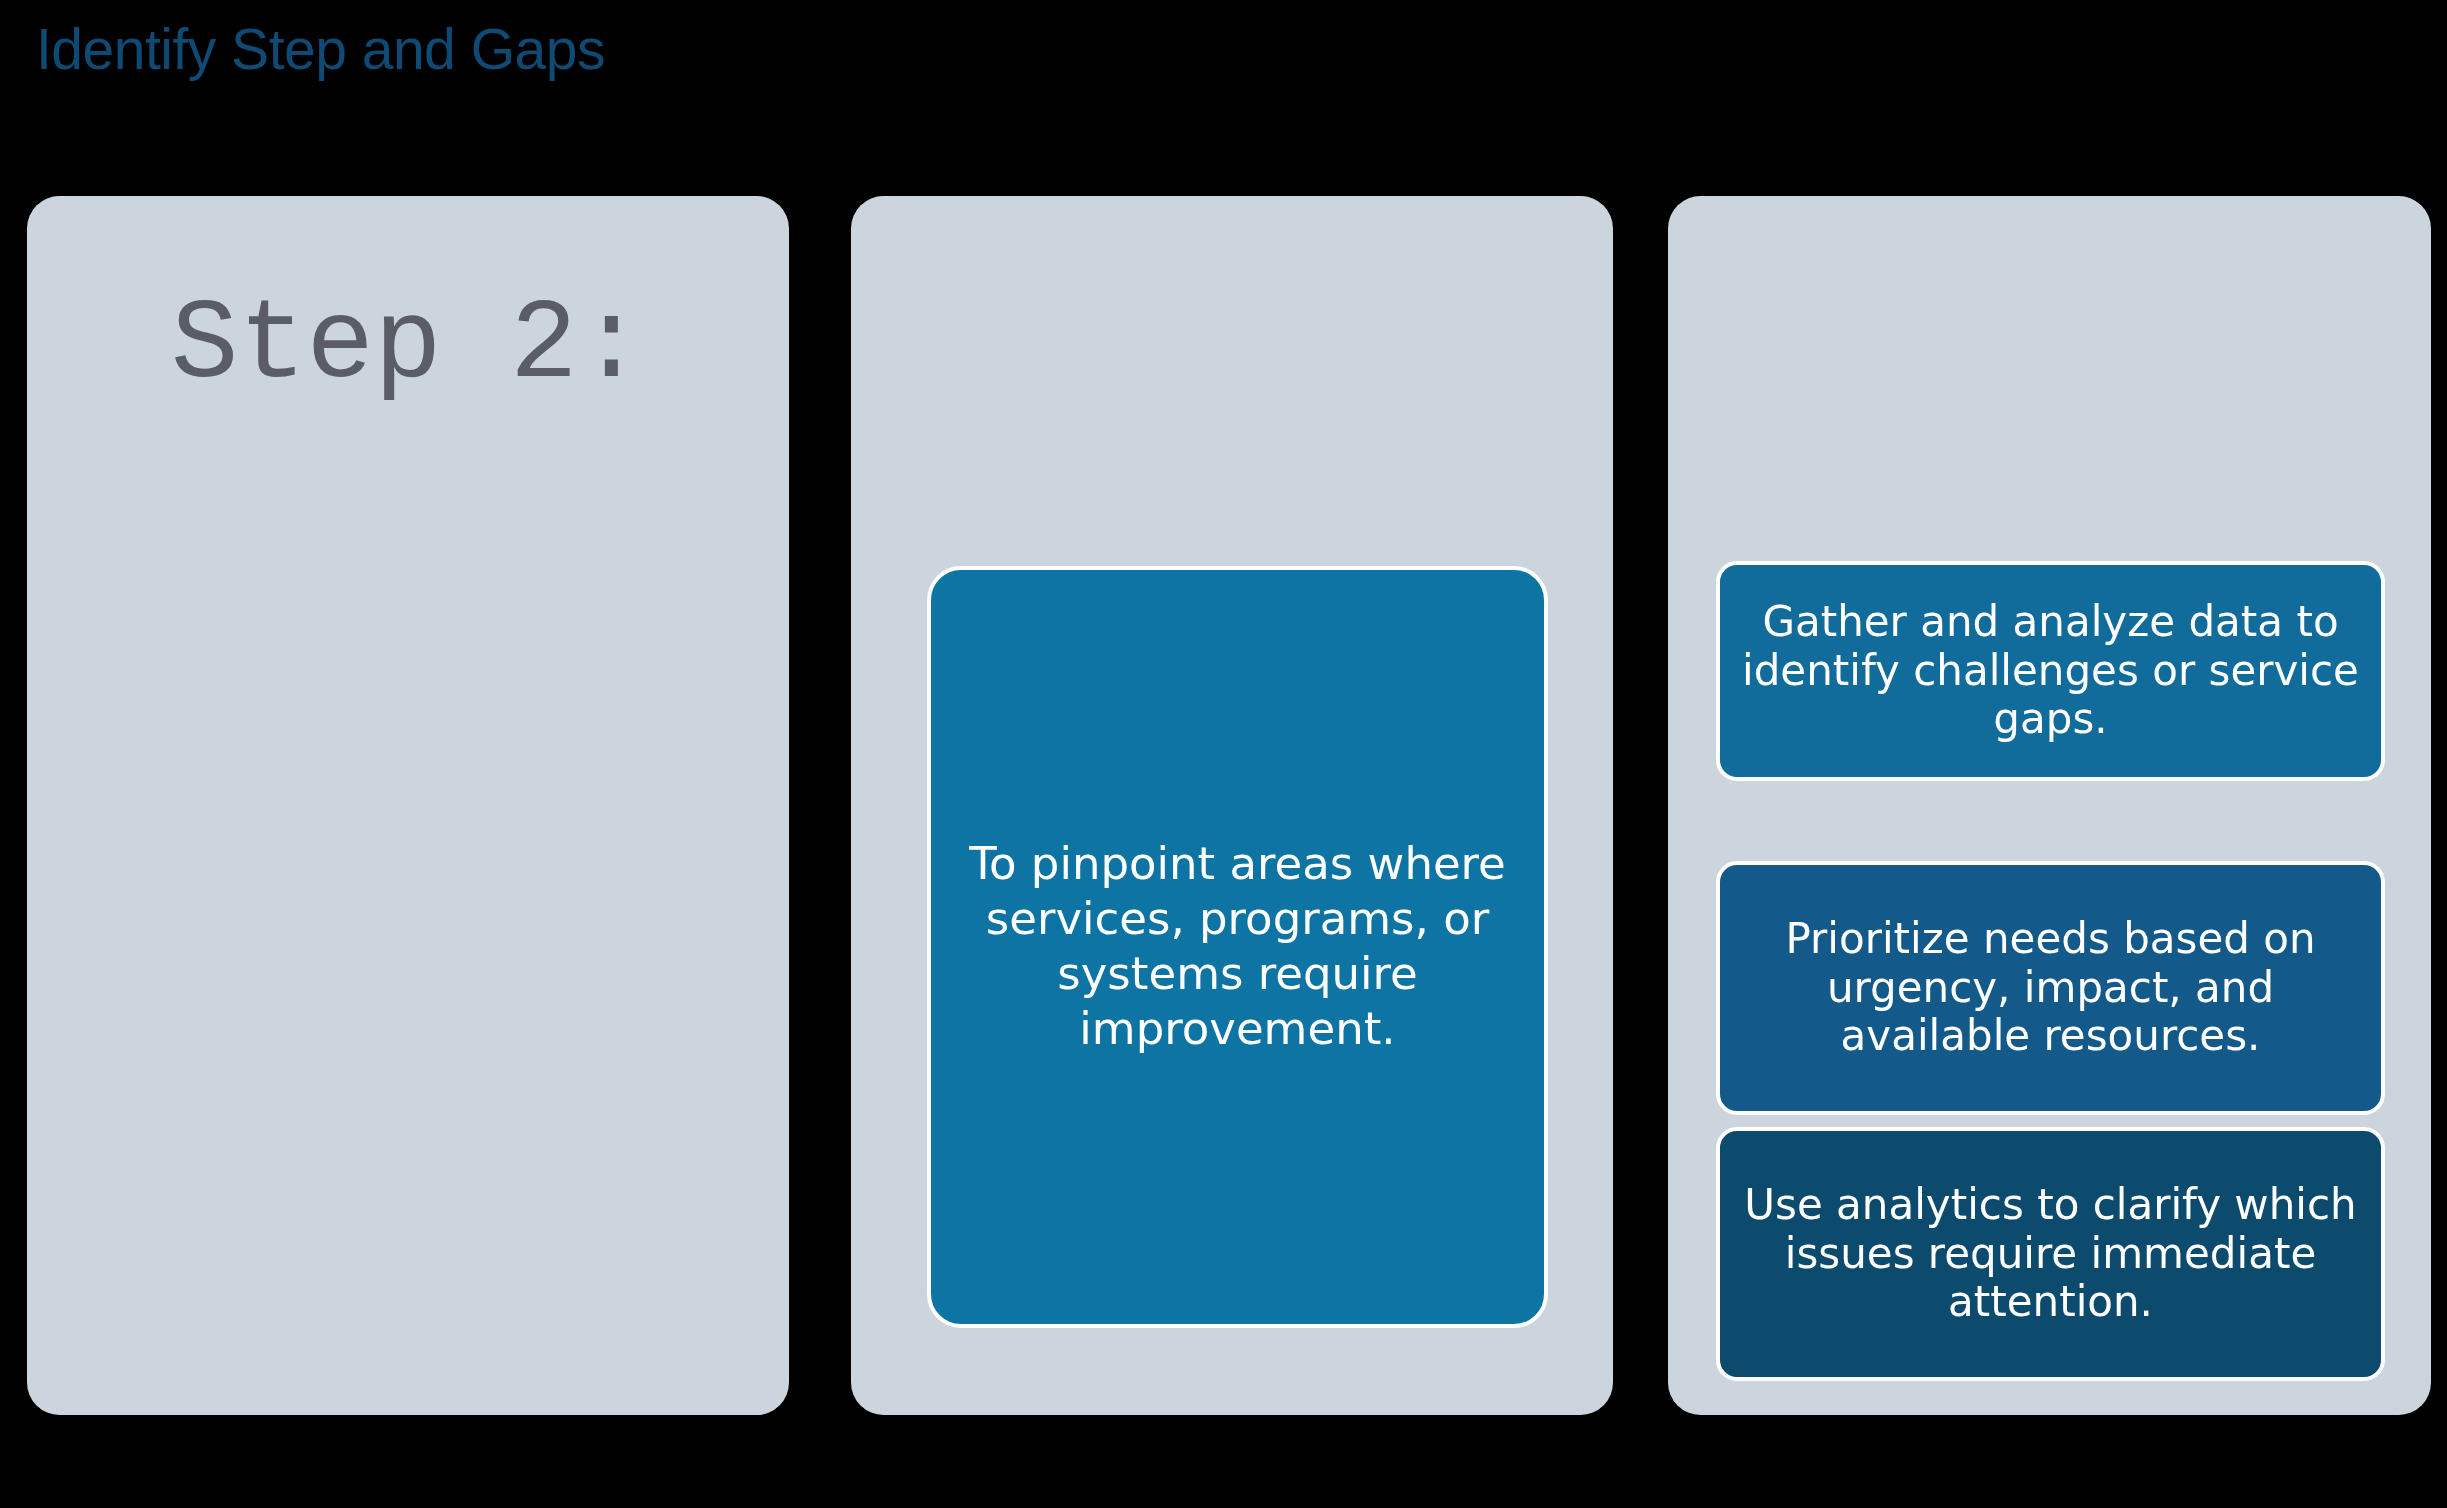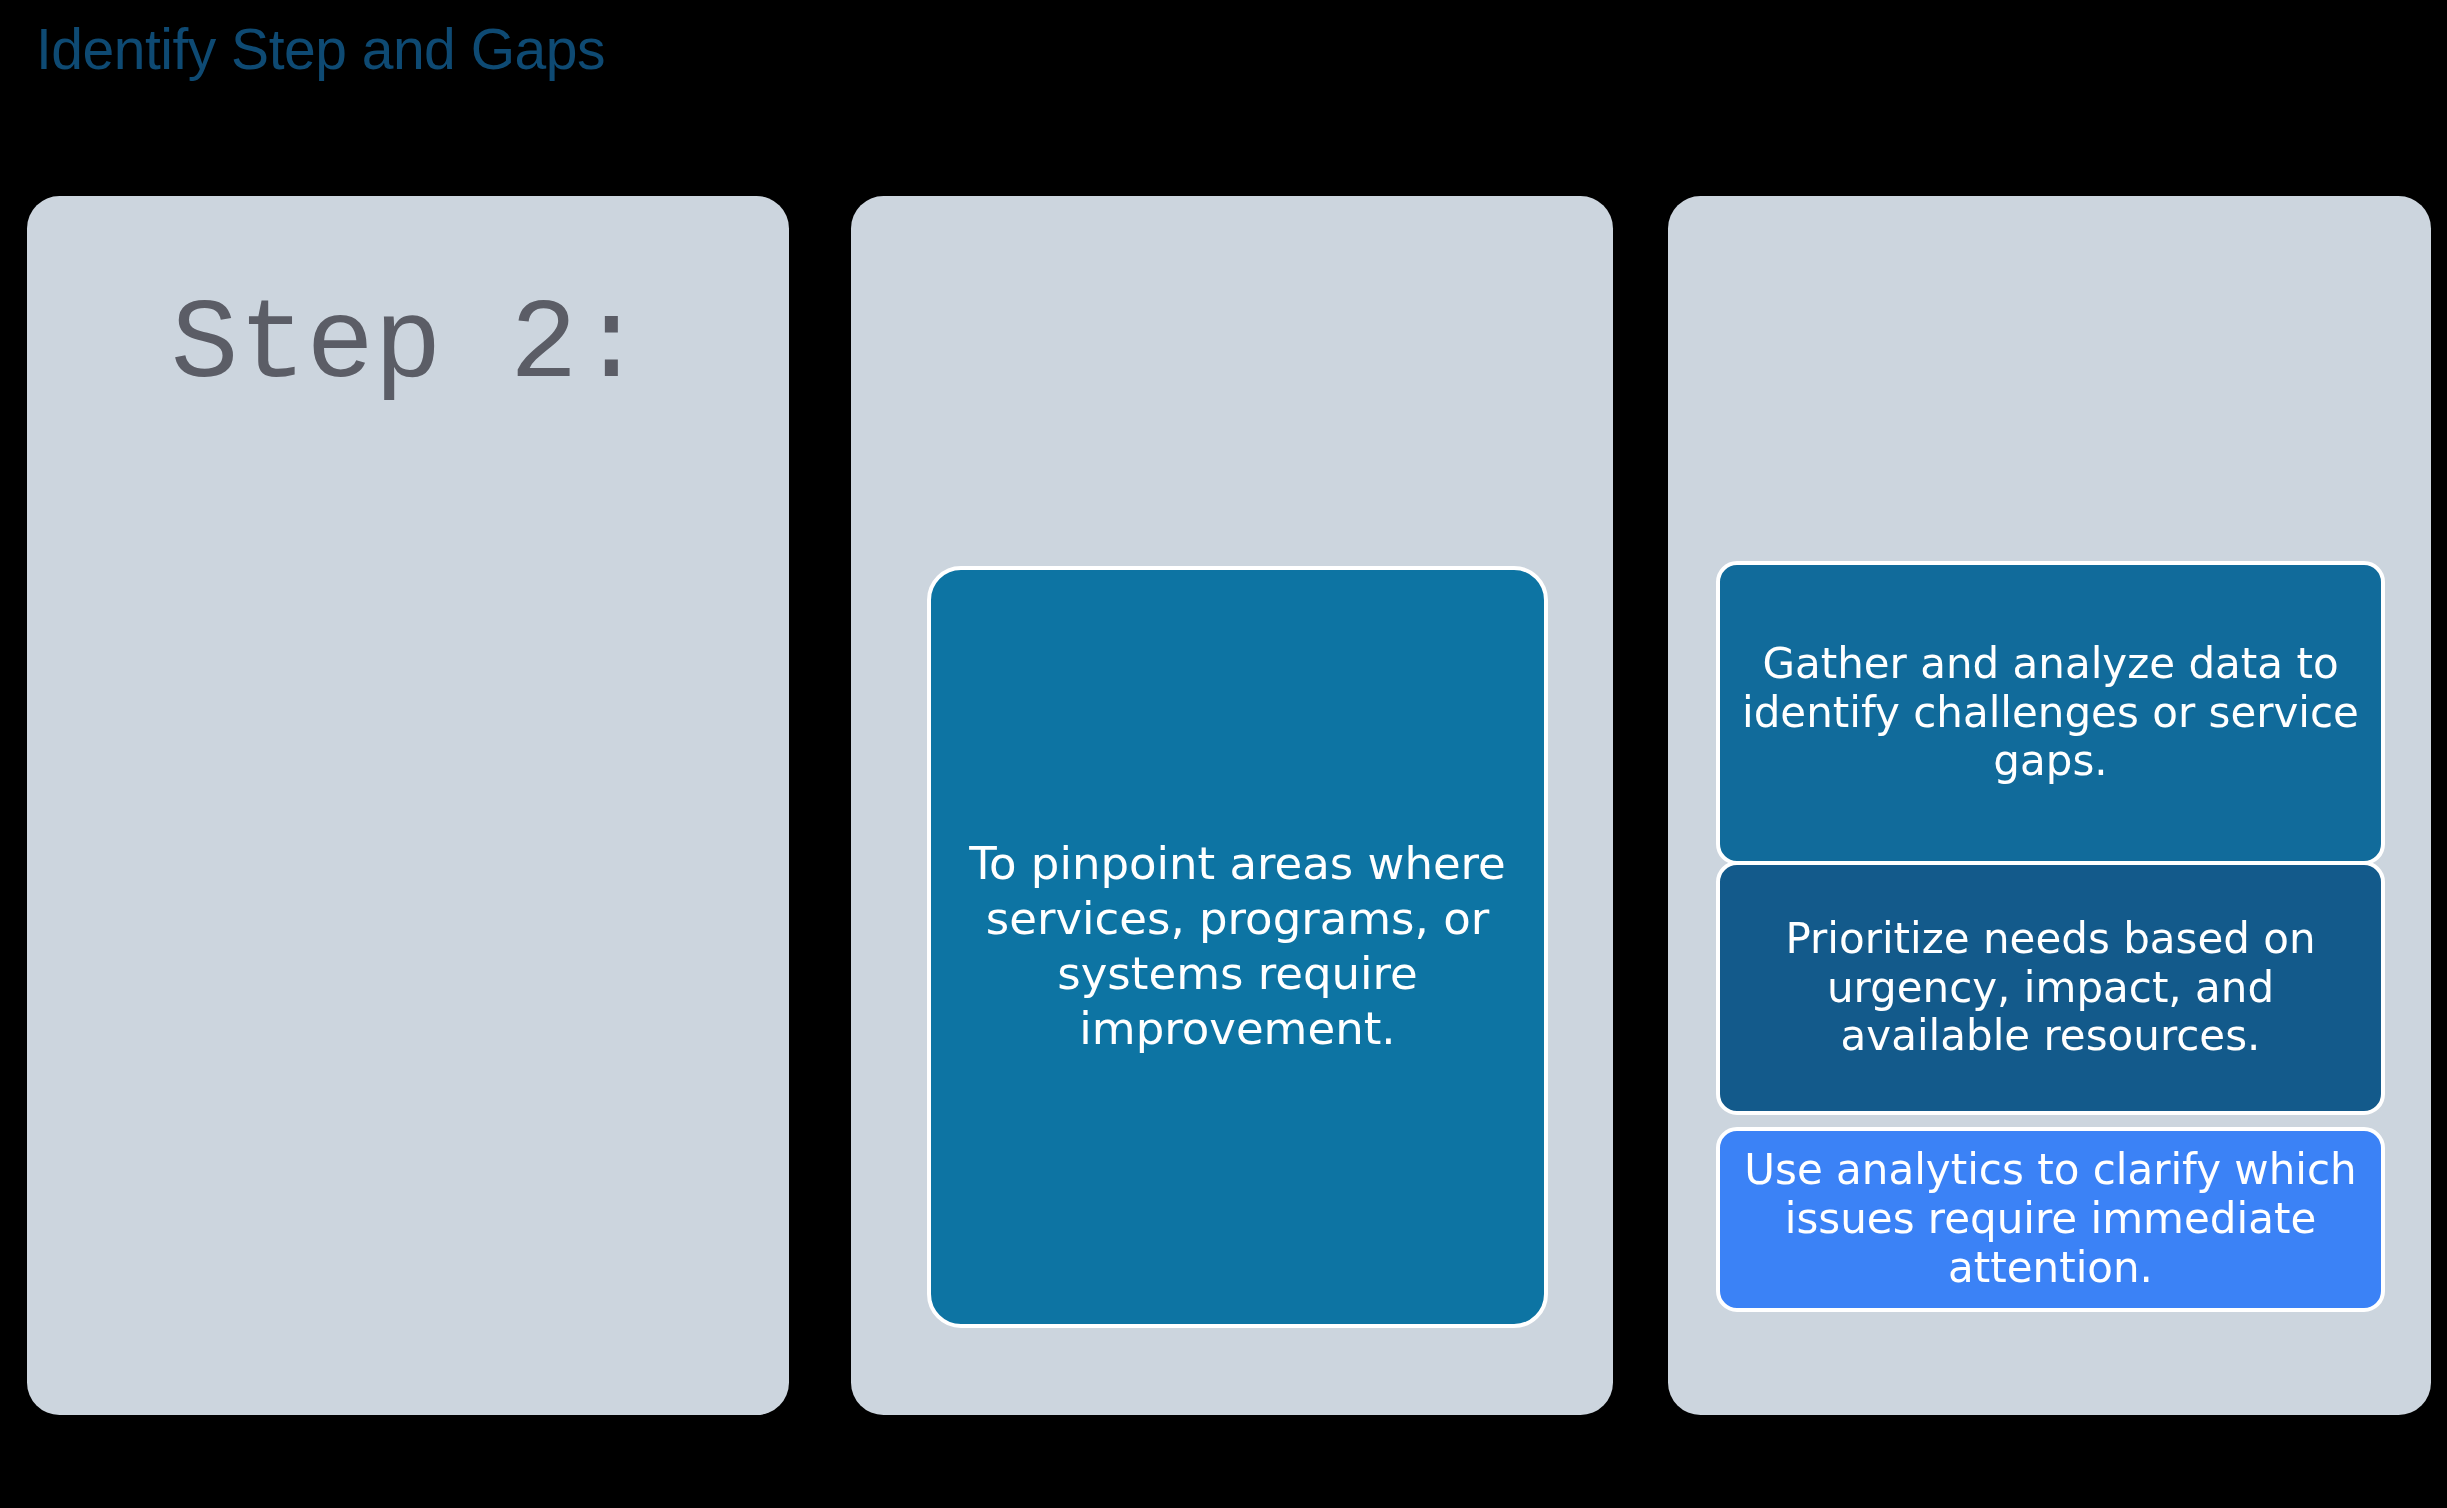--- a/index.html
+++ b/index.html
@@ -106,23 +106,23 @@
     justify-content: center;
   }
   .action-box .action-text {
     font-family: "DejaVu Sans", sans-serif;
     font-size: 42px;
     line-height: 1.16;
     color: #FFFFFF;
     text-align: center;
     padding: 0 9.6px;
   }
-  #action-box-0 { top: 0px;   height: 304px; background: #116B9B; }
+  #action-box-0 { top: 0px;   height: 220px; background: #116B9B; }
   #action-box-1 { top: 283px; height: 254px; background: #135A8B; margin-top: 17px; }
-  #action-box-2 { top: 566px; height: 185px; background: #3b82f6; }
+  #action-box-2 { top: 566px; height: 254px; background: #0c4a6e; }
 </style>
 </head>
 <body>
 
 <div id="canvas">
 
   <div id="slide-title">Identify Step and Gaps</div>
 
   <div class="card" id="card-step">
     <div class="card-heading">Step 2:</div>

